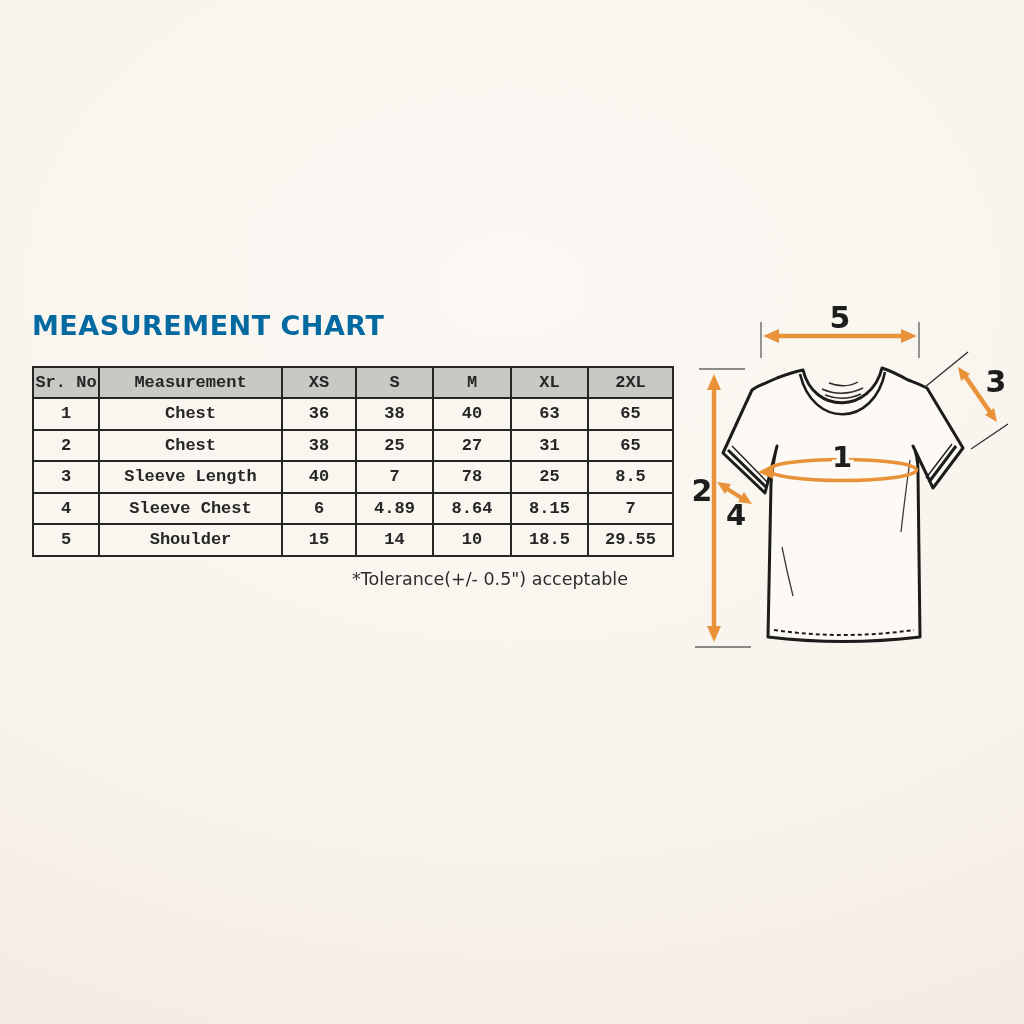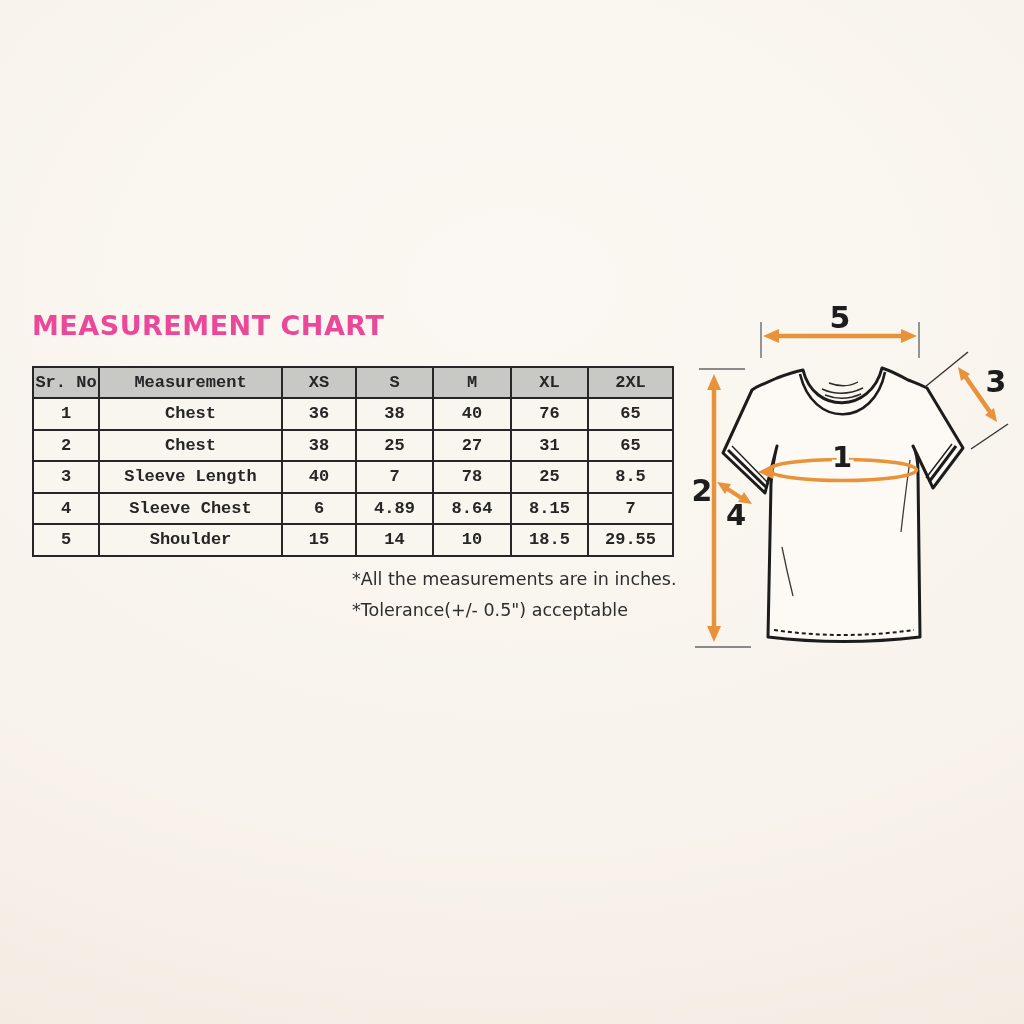--- a/index.html
+++ b/index.html
@@ -4,21 +4,21 @@
 <style>
   html,body{margin:0;padding:0;}
   body{
     width:1024px;height:1024px;position:relative;overflow:hidden;
     background:radial-gradient(130% 95% at 50% 28%, #fbf8f3 0%, #f8f3ec 55%, #f0e8de 100%);
     font-family:"DejaVu Sans","Liberation Sans",sans-serif;
     color:#2b2b2b;
   }
   .title{
     position:absolute;left:32px;top:310px;
-    font-size:27px;font-weight:800;letter-spacing:.5px;color:#ec4899;
+    font-size:27px;font-weight:800;letter-spacing:.5px;color:#0369a1;
     white-space:nowrap;
   }
   table.size{
     position:absolute;left:32px;top:366px;width:640px;
     border-collapse:collapse;table-layout:fixed;
   }
   table.size th,table.size td{
     border:2.4px solid #262626;text-align:center;vertical-align:middle;padding:0;
     overflow:hidden;white-space:nowrap;font-family:Liberation Mono, monospace;
   }
@@ -68,21 +68,21 @@
       <th>2XL</th>
     </tr>
   </thead>
   <tbody>
     <tr>
       <td>1</td>
       <td>Chest</td>
       <td>36</td>
       <td>38</td>
       <td>40</td>
-      <td>76</td>
+      <td>63</td>
       <td>65</td>
     </tr>
     <tr>
       <td>2</td>
       <td>Chest</td>
       <td>38</td>
       <td>25</td>
       <td>27</td>
       <td>31</td>
       <td>65</td>
@@ -111,21 +111,20 @@
       <td>15</td>
       <td>14</td>
       <td>10</td>
       <td>18.5</td>
       <td>29.55</td>
     </tr>
   </tbody>
 </table>
 
 <div class="notes">
-  <div>*All the measurements are in inches.</div>
   <div>*Tolerance(+/- 0.5") acceptable</div>
 </div>
 
 <div class="diagram">
 <svg width="330" height="390" viewBox="0 0 330 390" xmlns="http://www.w3.org/2000/svg">
 
   <g>
     <path d="M108,82 C98,84 90,87 82,90 C71,95 62,98 57,102 L28,165 L70,205 L82,158 C79,170 77,182 76,196 L73,349 Q148,358 225,349 L223,185 C223,172 221,163 218,158 L238,200 L268,160 L232,100 C224,96 218,94 213,92 C204,87 196,83 187,80 C176,125 119,127 108,82 Z" fill="#fdfaf6" stroke="#1c1c1c" stroke-width="3" stroke-linejoin="round"></path>
     <path d="M105,86 C118,141 179,139 190,84" fill="none" stroke="#1c1c1c" stroke-width="2.6"></path>
     <path d="M134,95 Q150,101 163,94" fill="none" stroke="#2a2a2a" stroke-width="1.4"></path>

